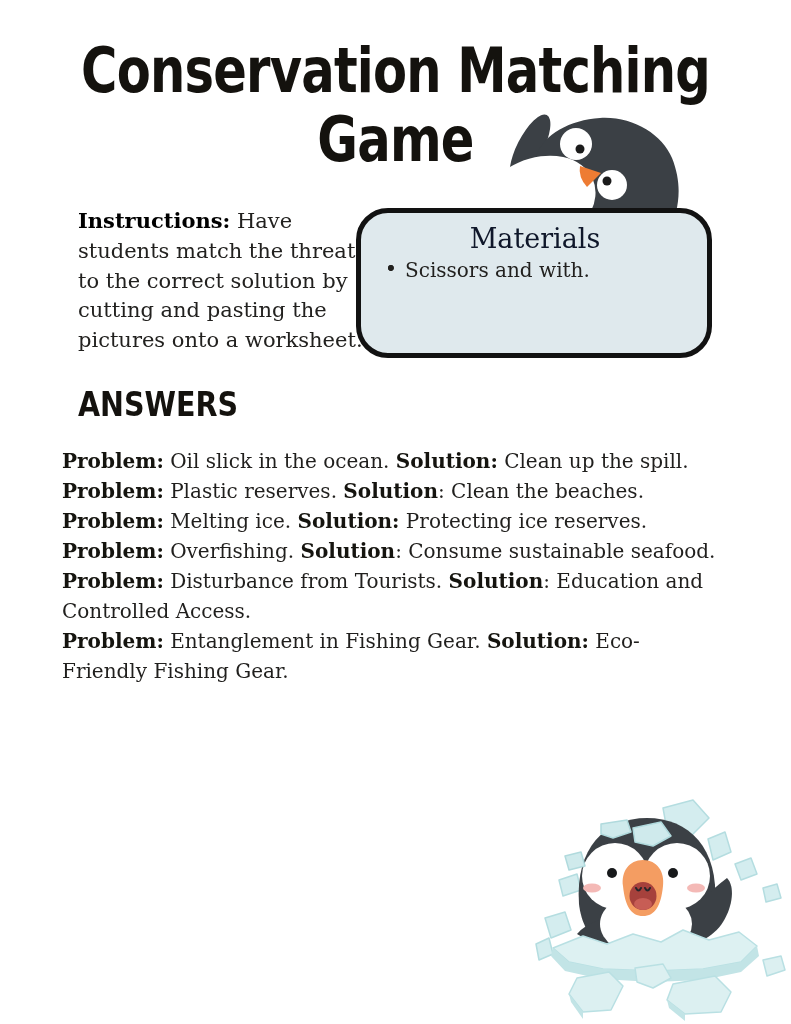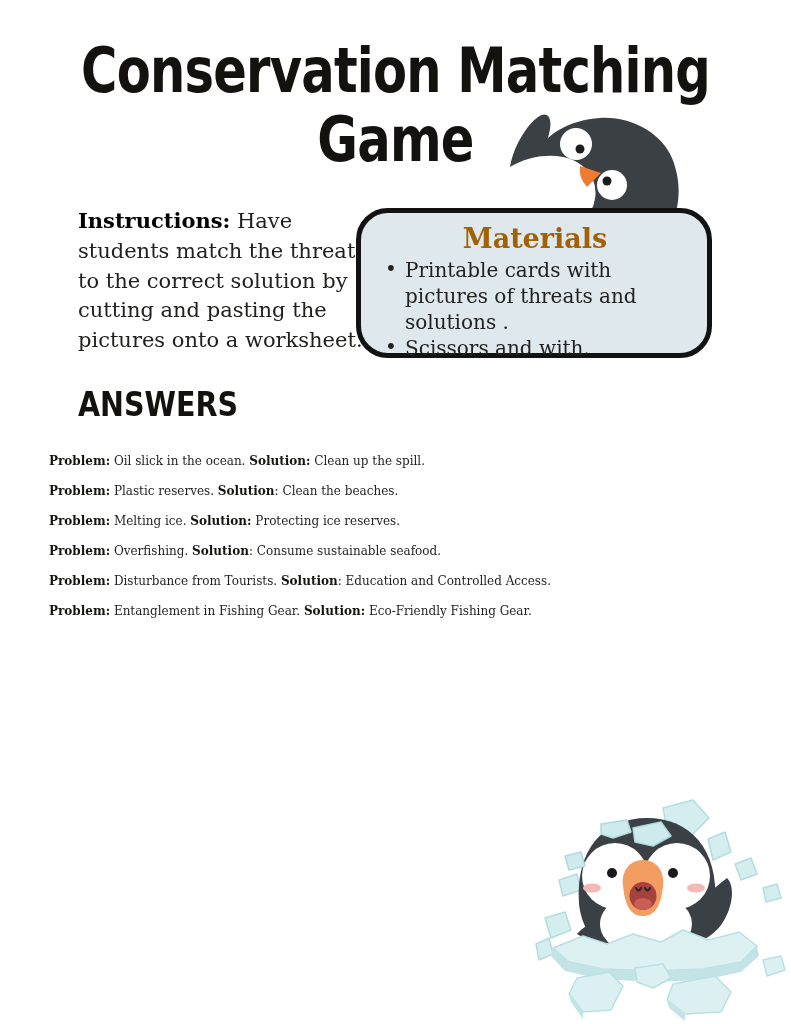--- a/index.html
+++ b/index.html
@@ -20,36 +20,36 @@
     font-size:21px; line-height:1.42; color:#22211f;
   }
   .instructions b { font-weight:bold; color:#000000; }
   
   .materials {
     position:absolute; left:356px; top:208px; width:356px; height:150px;
     box-sizing:border-box; background:#dfe9ed; border:5px solid #121212;
     border-radius:32px; z-index:2; padding:6px 12px 0 14px;
   }
   .materials h3 {
-    margin:4px 0 2px; text-align:center; font-size:27px; font-weight:bold;
-    color:#a16207; font-family:"DejaVu Serif", serif;
+    margin:4px 0 2px; text-align:center; font-size:27px; font-weight:normal;
+    color:#0f172a; font-family:"DejaVu Serif", serif;
   }
   .materials ul { margin:3px 0 0; padding:0 0 0 8px; list-style:none;
     font-size:20px; line-height:1.3; color:#22211f; }
   .materials li { position:relative; padding-left:22px; }
   .materials .bullet { position:absolute; left:2px; top:-1px; }
   
   .answers-heading {
     position:absolute; left:78px; top:384px; margin:0;
     font-family:"DejaVu Sans", sans-serif; font-weight:bold; font-size:34px;
     color:#14120e; transform:scaleX(0.84); transform-origin:0 50%;
   }
   .answers {
-    position:absolute; left:49px; top:446px; width:690px;
-    font-size:12px; line-height:30px; color:#201f1d;
+    position:absolute; left:62px; top:446px; width:690px;
+    font-size:20px; line-height:30px; color:#201f1d;
   }
   .answers p { margin:0; }
   .answers p.narrow { max-width:600px; }
   .answers b { font-weight:bold; color:#15140f; }
   
   .penguin-top { position:absolute; left:478px; top:106px; width:235px; height:106px; z-index:1; }
   .penguin-bottom { position:absolute; left:535px; top:772px; width:256px; height:250px; z-index:3; }
 </style>
 </head>
 <body>
@@ -72,21 +72,21 @@
       <circle cx="129" cy="75" r="4.5" fill="#1b1b1b"></circle>
       <path d="M 102 60 L 123 67 L 109 81 Q 100 71 102 60 Z" fill="#ee7c33"></path>
     </g>
   </svg>
 
   <p class="instructions"><b>Instructions:</b><span> Have students match the threat to the correct solution by cutting and pasting the pictures onto a worksheet.</span></p>
 
   <section class="materials">
     <h3>Materials</h3>
     <ul>
-      <li><span class="bullet">•</span><span>Printable cards with pictures of threats and solutions .</span></li>
+      <li><span class="bullet">•</span></li>
       <li><span class="bullet">•</span><span>Scissors and with.</span></li>
     </ul>
   </section>
 
   <h2 class="answers-heading">ANSWERS</h2>
 
   <div class="answers">
     <p><b>Problem:</b><span> Oil slick in the ocean. </span><b>Solution:</b><span> Clean up the spill.</span></p>
     <p><b>Problem:</b><span> Plastic reserves. </span><b>Solution</b><span>: Clean the beaches.</span></p>
     <p><b>Problem:</b><span> Melting ice. </span><b>Solution:</b><span> Protecting ice reserves.</span></p>

